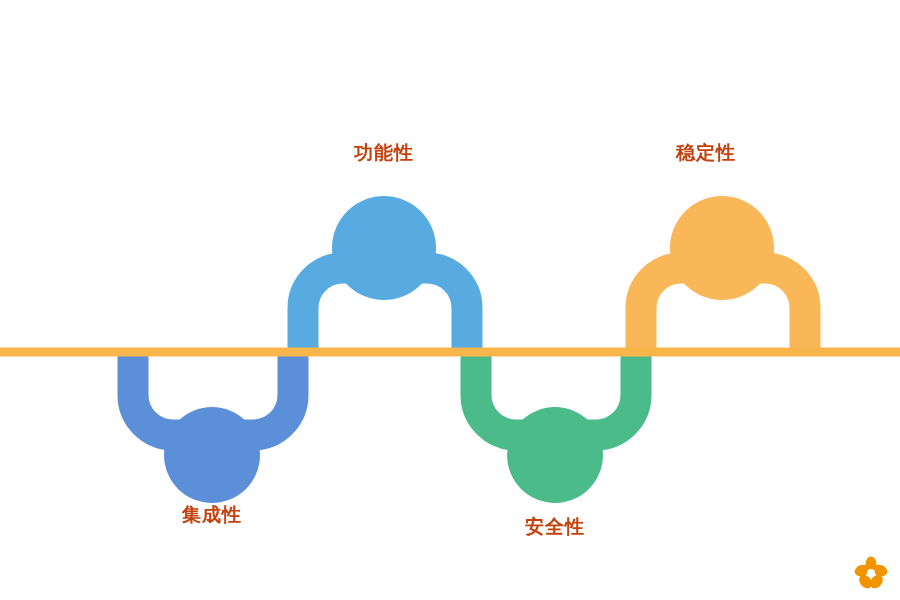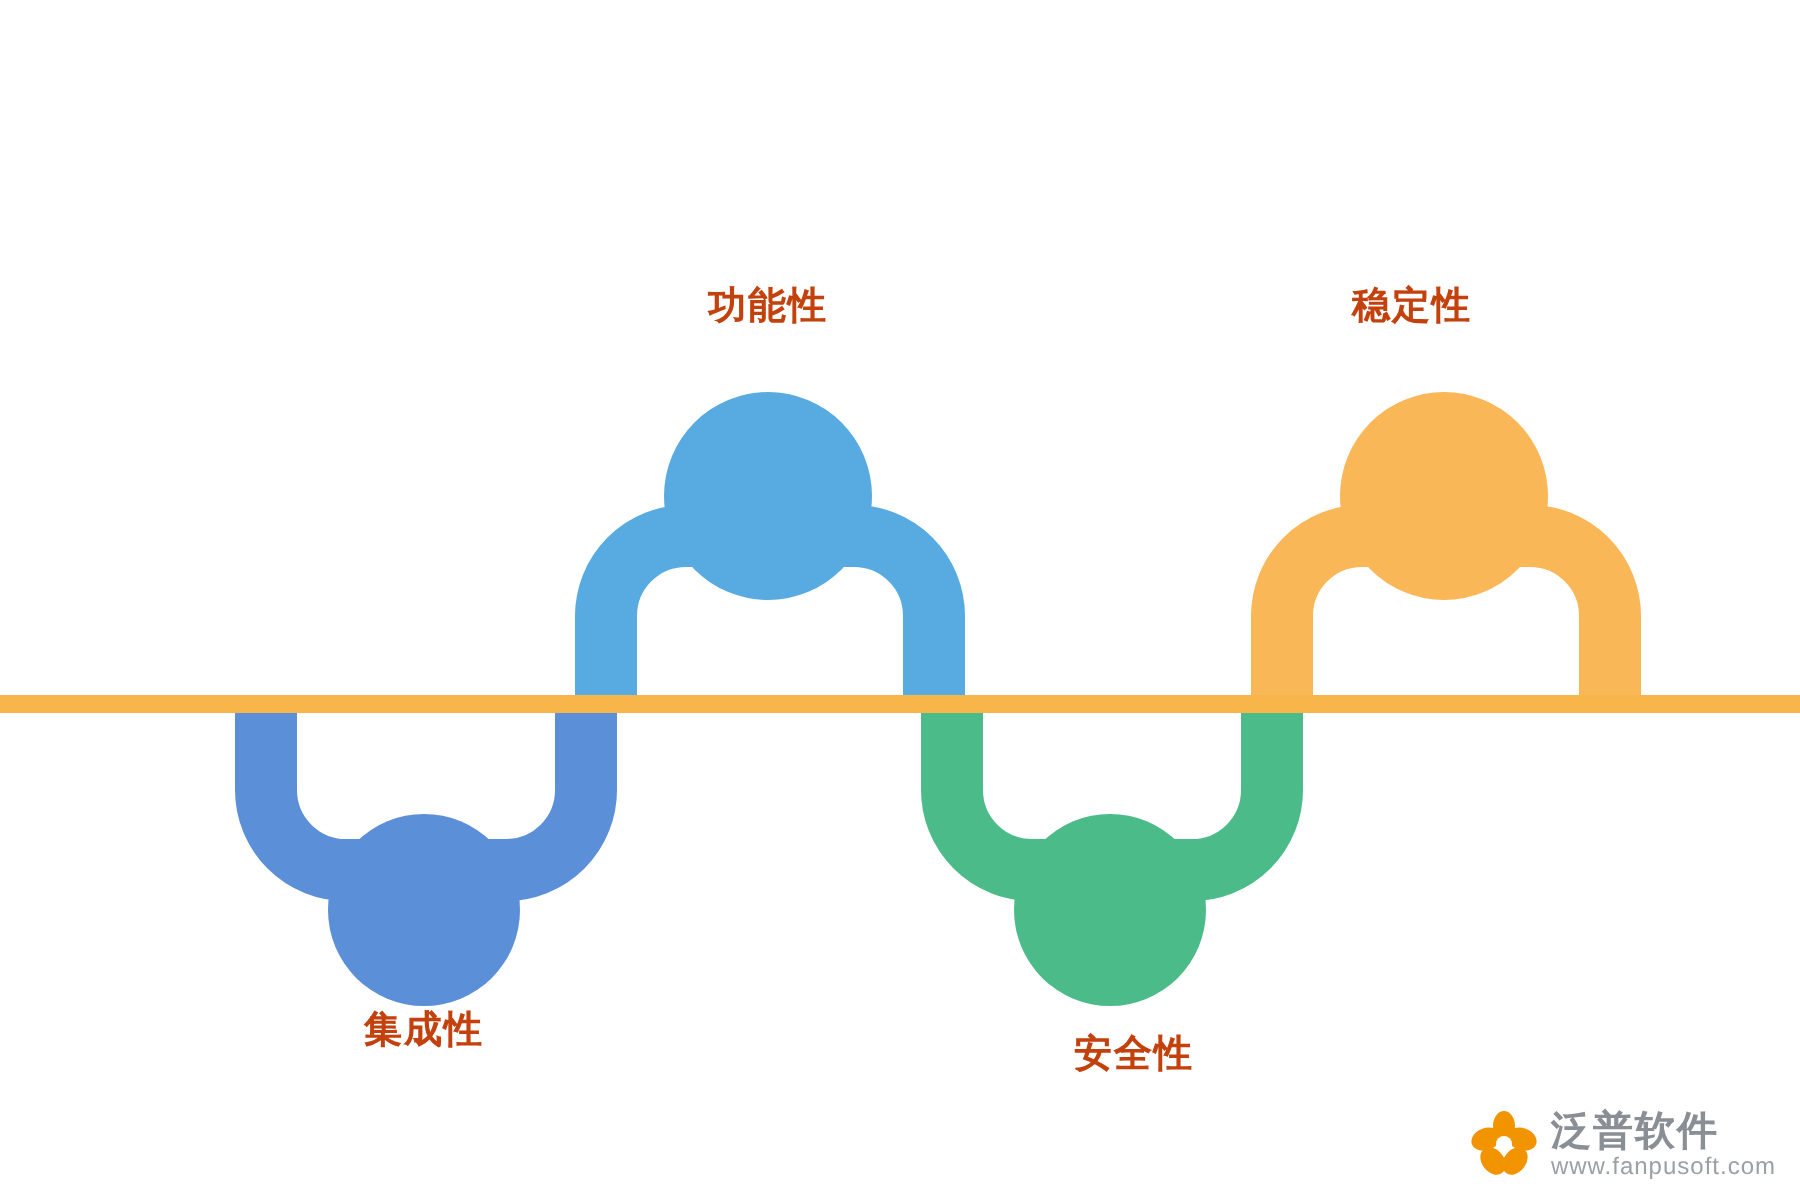--- a/index.html
+++ b/index.html
@@ -82,33 +82,29 @@
     <g>
       <path d="M 641 352 L 641 308 A 40 40 0 0 1 681 268 L 765 268 A 40 40 0 0 1 805 308 L 805 352" fill="none" stroke="#f9b758" stroke-width="31" stroke-linecap="butt"></path>
       <circle cx="722" cy="248" r="52" fill="#f9b758"></circle>
     </g>
 
     <line x1="0" y1="352" x2="900" y2="352" stroke="#f7b54a" stroke-width="9"></line>
   </svg>
 
   <div class="node-label" style="left:212px; top:502px;">集成性</div>
   <div class="node-label" style="left:384px; top:140px;">功能性</div>
-  <div class="node-label" style="left:567px; top:514px;">安全性</div>
+  <div class="node-label" style="left:555px; top:514px;">安全性</div>
   <div class="node-label" style="left:706px; top:140px;">稳定性</div>
 
   <div id="watermark">
     <svg width="34" height="34" viewBox="0 0 34 34">
       <g fill="#f29400">
         <ellipse cx="17" cy="8" rx="5.5" ry="7.5"></ellipse>
         <ellipse cx="26" cy="14.5" rx="7.5" ry="5.5" transform="rotate(20 26 14.5)"></ellipse>
         <ellipse cx="22.5" cy="25.5" rx="5.5" ry="7.5" transform="rotate(38 22.5 25.5)"></ellipse>
         <ellipse cx="11.5" cy="25.5" rx="5.5" ry="7.5" transform="rotate(-38 11.5 25.5)"></ellipse>
         <ellipse cx="8" cy="14.5" rx="7.5" ry="5.5" transform="rotate(-20 8 14.5)"></ellipse>
       </g>
       <circle cx="17" cy="17" r="4" fill="#ffffff"></circle>
     </svg>
-    <span class="wm-text">
-      <span class="wm-title">泛普软件</span>
-      <span class="wm-url">www.fanpusoft.com</span>
-    </span>
   </div>
 
 </div>
 
 </body></html>

